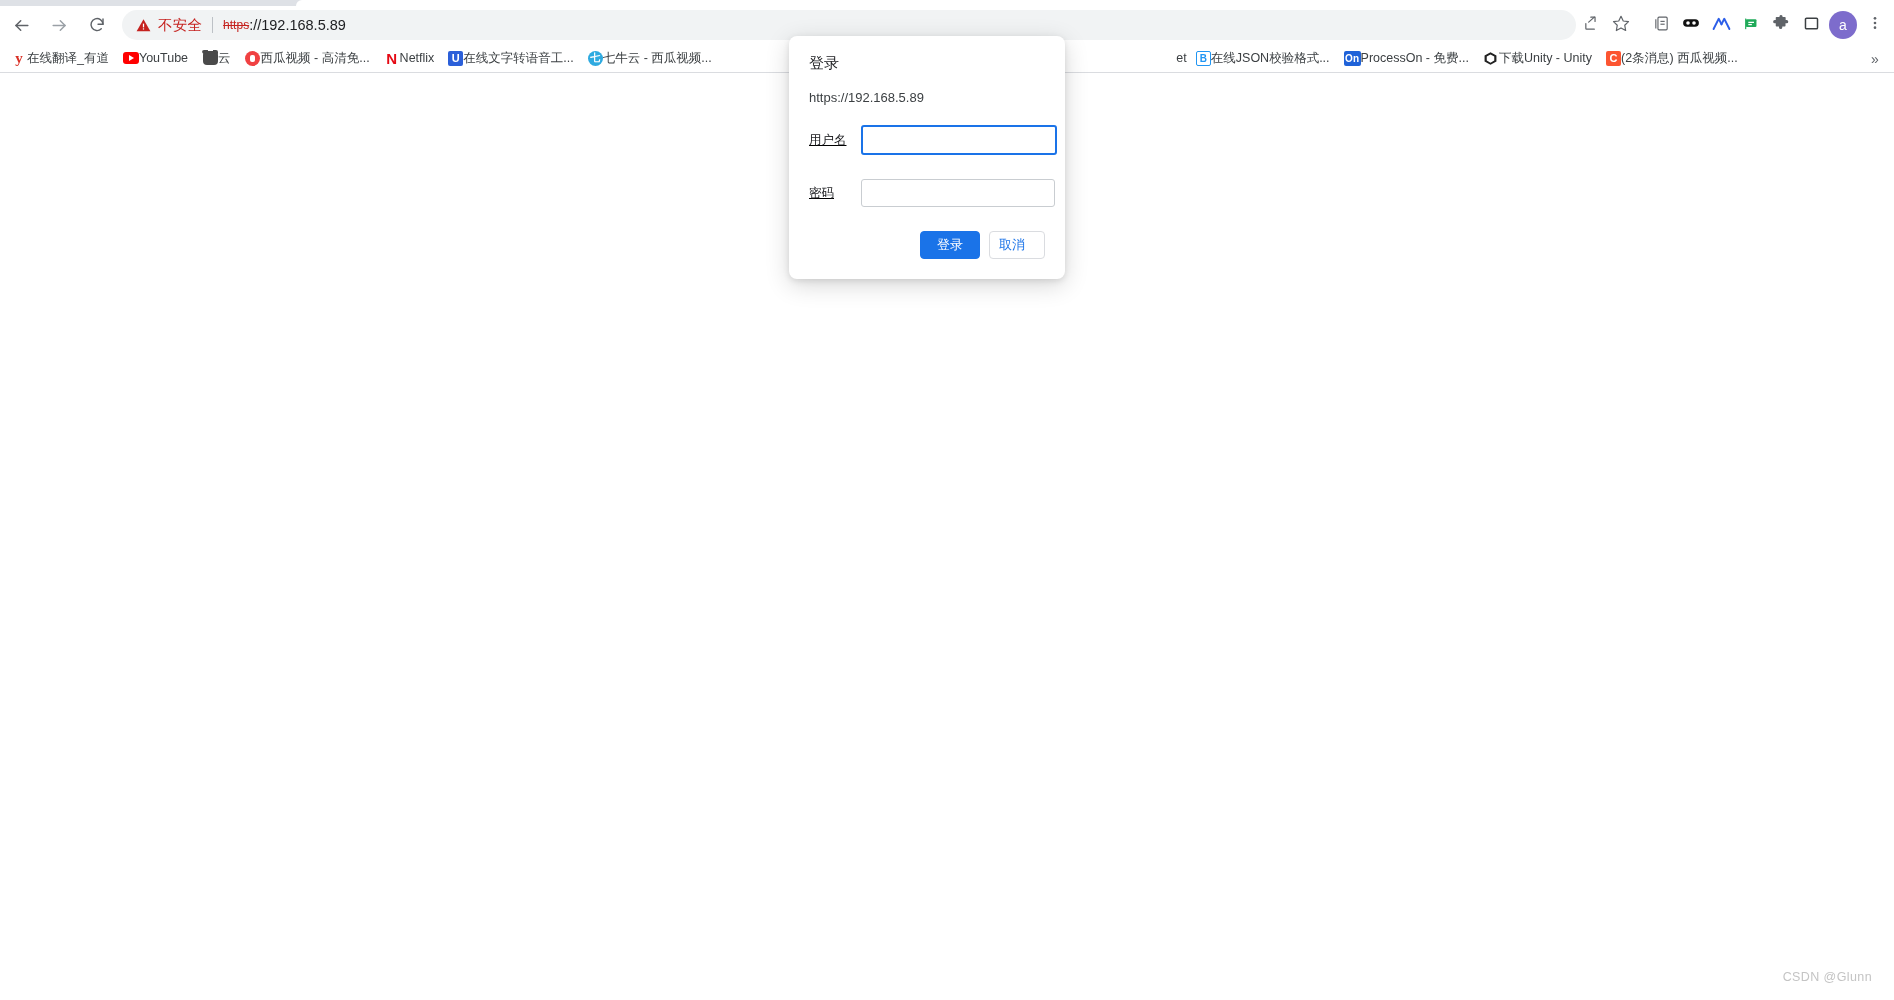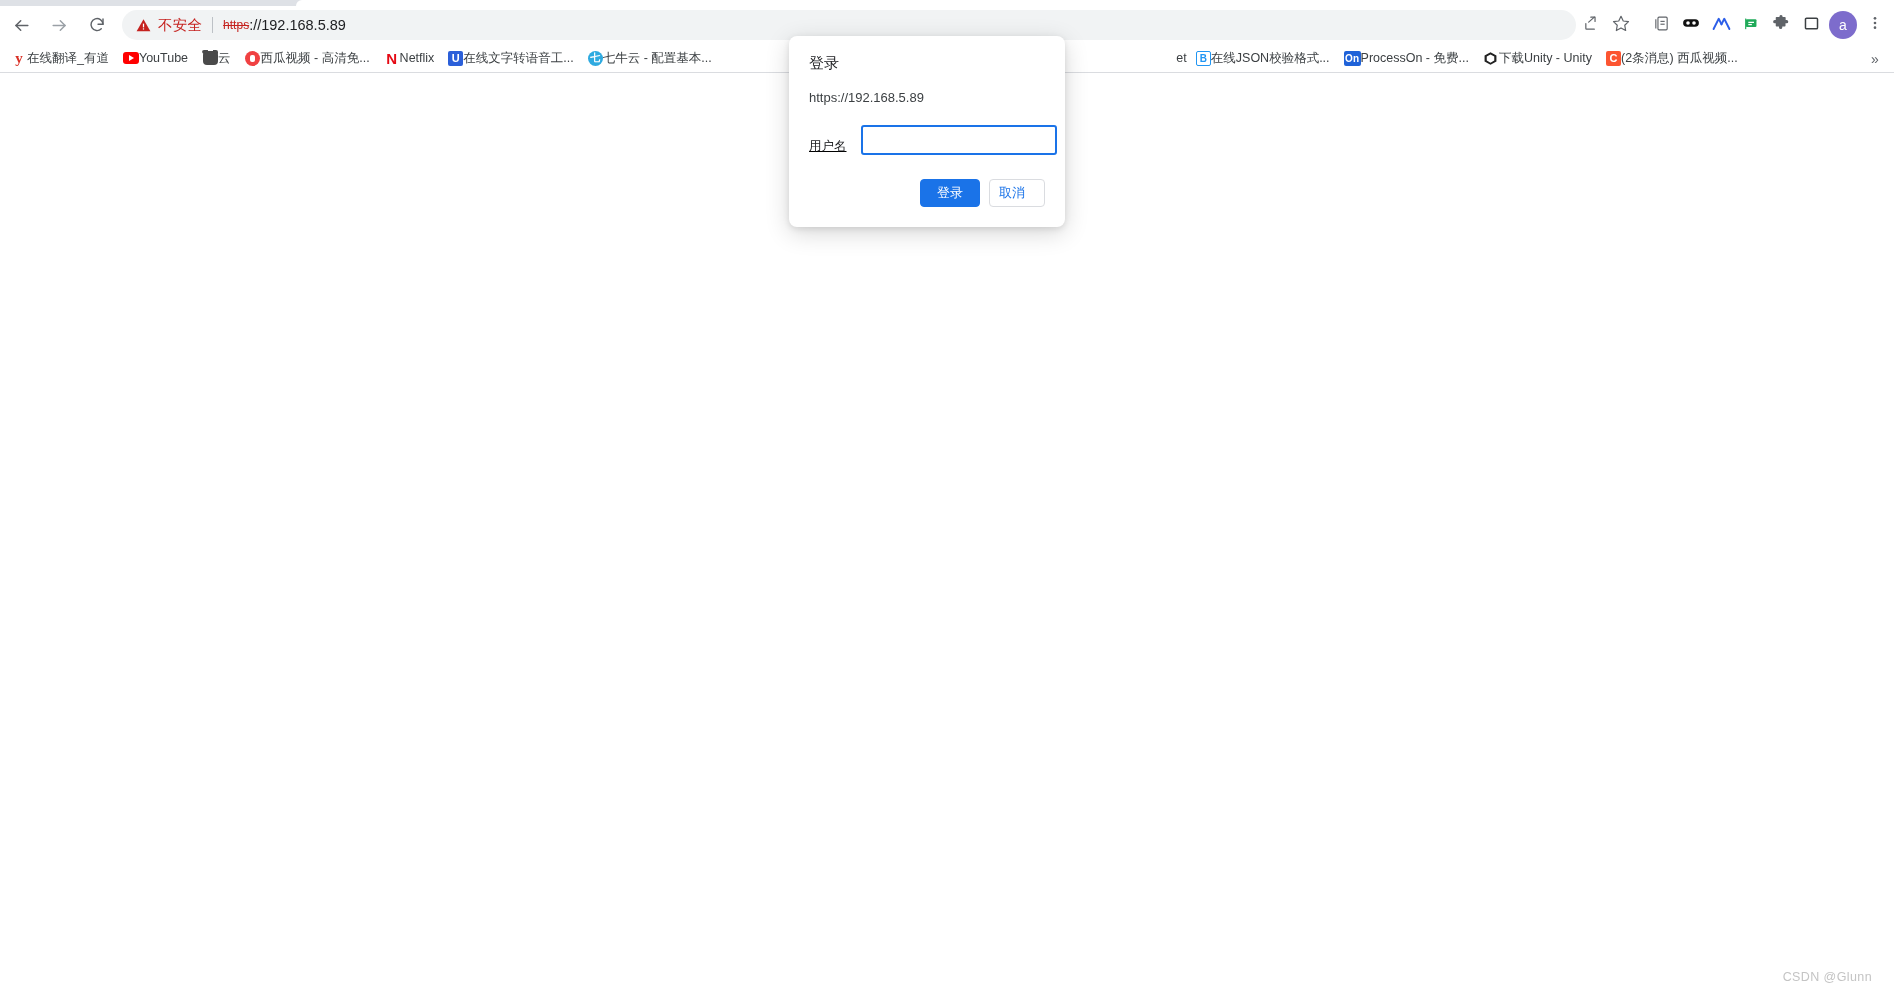--- a/index.html
+++ b/index.html
@@ -271,21 +271,21 @@
     font-weight: 400;
     margin-bottom: 17px;
   }
   .auth-url {
     font-size: 13px;
     color: #3c4043;
     margin-bottom: 20px;
   }
   .auth-row {
     display: flex;
-    align-items: flex-end;
+    align-items: center;
     margin-bottom: 24px;
     text-decoration: underline;
   }
   .auth-label {
     width: 52px;
     font-size: 12.5px;
     color: #202124;
     flex: 0 0 auto;
   }
   .auth-input {
@@ -516,21 +516,21 @@
       <span class="bm-label">Netflix</span>
     </div>
 
     <div class="bm">
       <span class="bm-fav fav-u">U</span>
       <span class="bm-label">在线文字转语音工...</span>
     </div>
 
     <div class="bm">
       <span class="bm-fav fav-qiniu">七</span>
-      <span class="bm-label">七牛云 - 配置基本...</span>
+      <span class="bm-label">七牛云 - 西瓜视频...</span>
     </div>
 
     <div class="bm" style="width:470px;justify-content:flex-end;padding-right:2px;">
       <span class="bm-label" style="margin-left:0;">et</span>
     </div>
 
     <div class="bm">
       <span class="bm-fav fav-json">B</span>
       <span class="bm-label">在线JSON校验格式...</span>
     </div>
@@ -566,20 +566,24 @@
   <div class="auth-dialog">
 
     <div class="auth-title">登录</div>
     <div class="auth-url">https://192.168.5.89</div>
 
     <div class="auth-row">
       <span class="auth-label">用户名</span>
       <input class="auth-input focused" type="text" autofocus="" value="" style="">
     </div>
 
+    <div class="auth-row">
+      <span class="auth-label">密码</span>
+      <input class="auth-input" type="password" value="" style="">
+    </div>
 
     <div class="auth-actions">
       <button class="btn btn-primary">登录</button>
       <button class="btn btn-secondary">取消</button>
     </div>
   </div>
 
 </div>
 
 </body></html>

